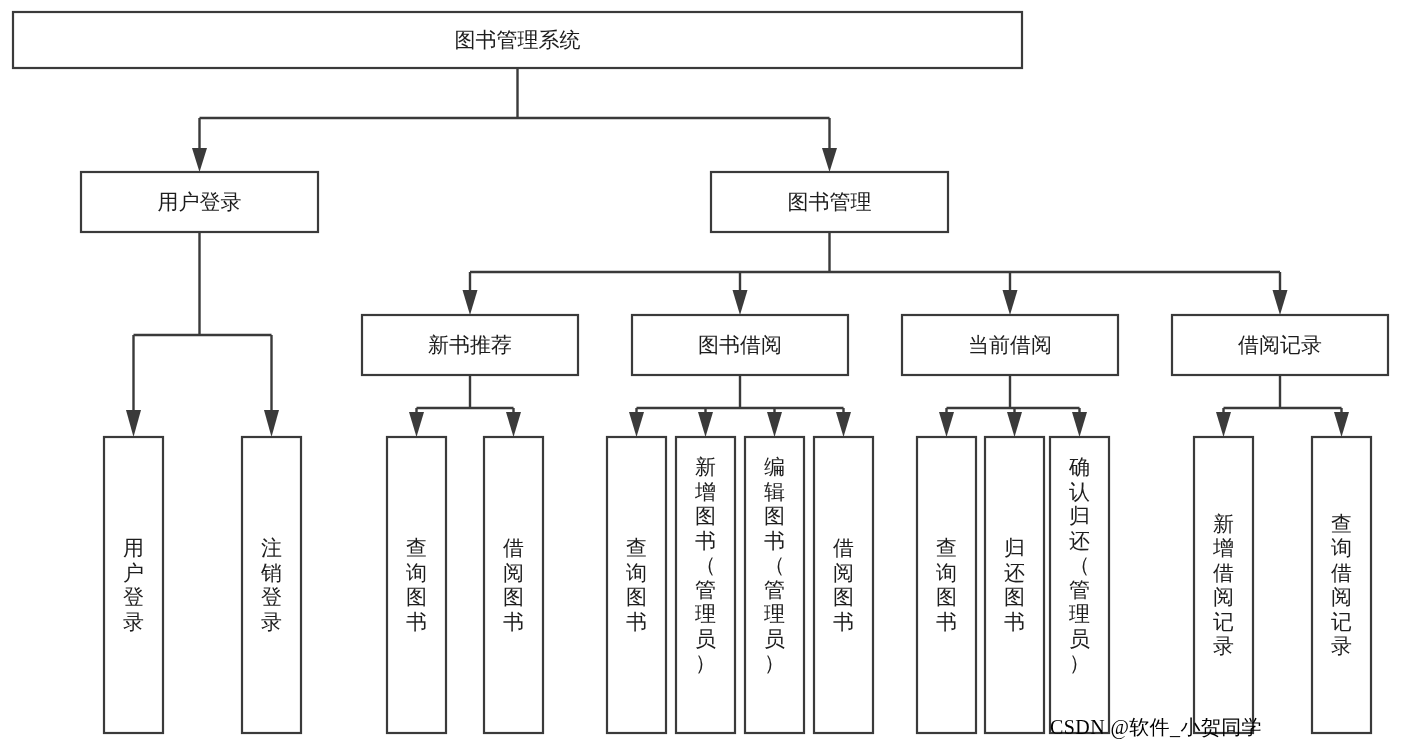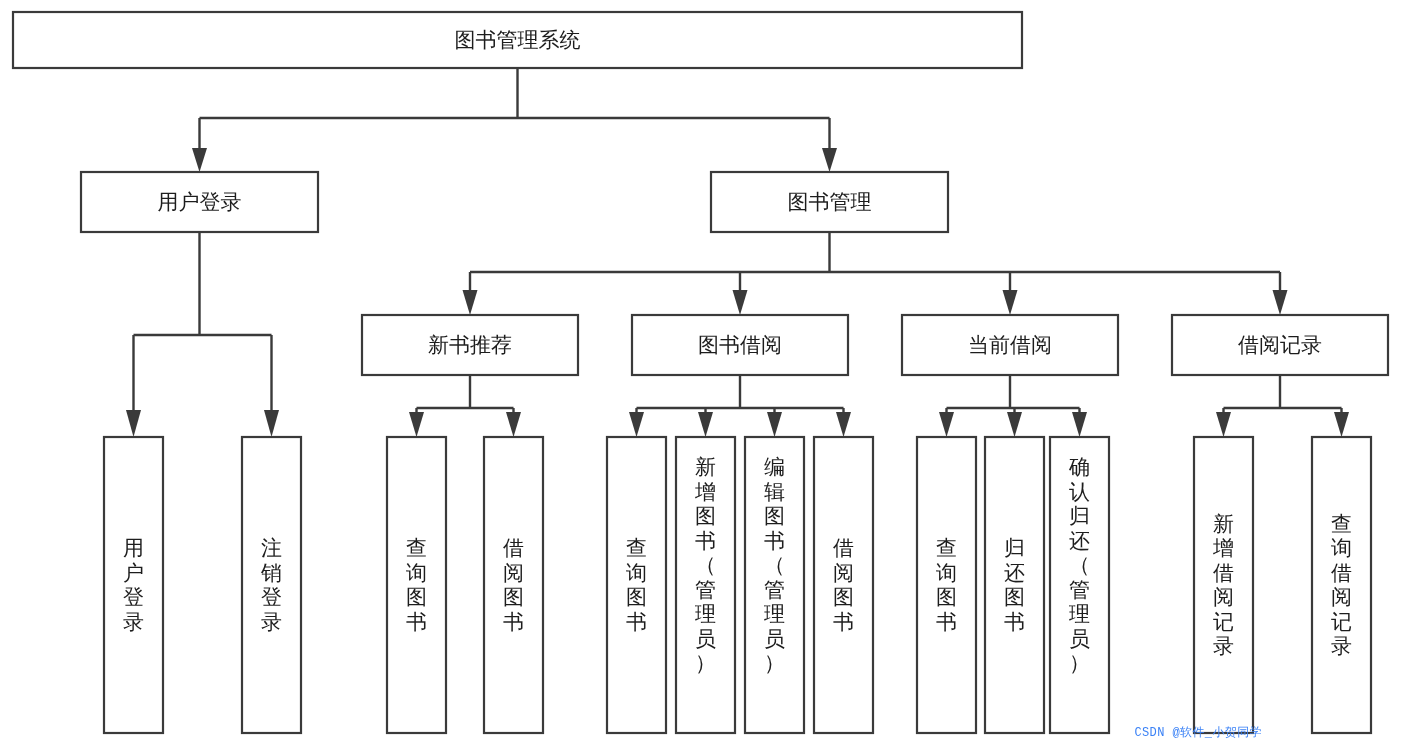--- a/index.html
+++ b/index.html
@@ -52,23 +52,23 @@
   .leaf-label-v {
     fill: #1d1d1d;
     font-family: "Liberation Sans", "DejaVu Sans", sans-serif;
     font-size: 21px;
     text-anchor: middle;
   }
   .watermark {
     position: absolute;
     right: 8px;
     bottom: 6px;
-    font-family: Liberation Mono, monospace;
-    font-size: 12px;
-    color: #3b82f6;
+    font-family: Liberation Serif, serif;
+    font-size: 20px;
+    color: #000000;
     letter-spacing: 0.4px;
     white-space: nowrap;
     user-select: none;
   }
 </style>
 </head>
 <body>
 
 <div id="diagram-root">
 

